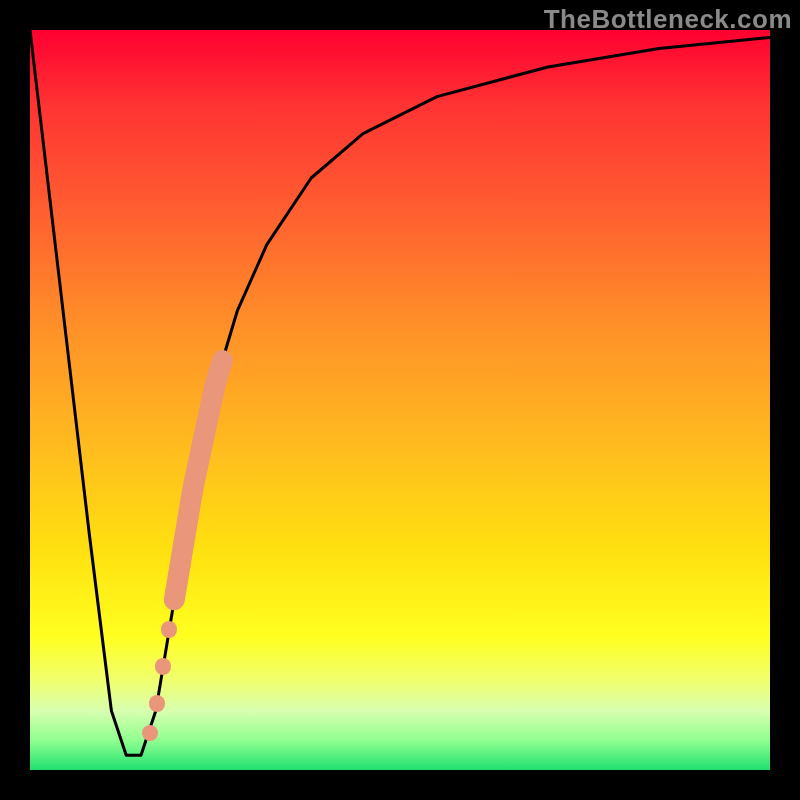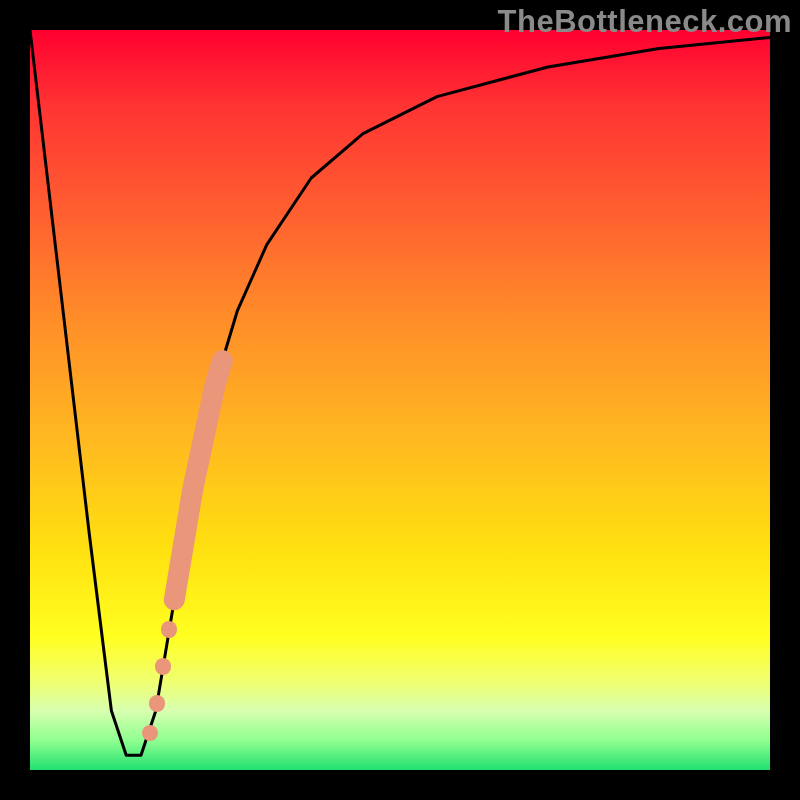--- a/index.html
+++ b/index.html
@@ -37,21 +37,21 @@
       #D8FFB0 92%,
       #90FF90 96%,
       #20E070 100%
     );
   }
   .watermark {
     position: absolute;
     top: 4px;
     right: 8px;
     font-family: Arial, Helvetica, sans-serif;
-    font-size: 31px;
+    font-size: 26px;
     font-weight: bold;
     color: #8a8a8a;
     letter-spacing: 0.5px;
   }
   svg.curve {
     position: absolute;
     left: 0;
     top: 0;
   }
   .marker {

